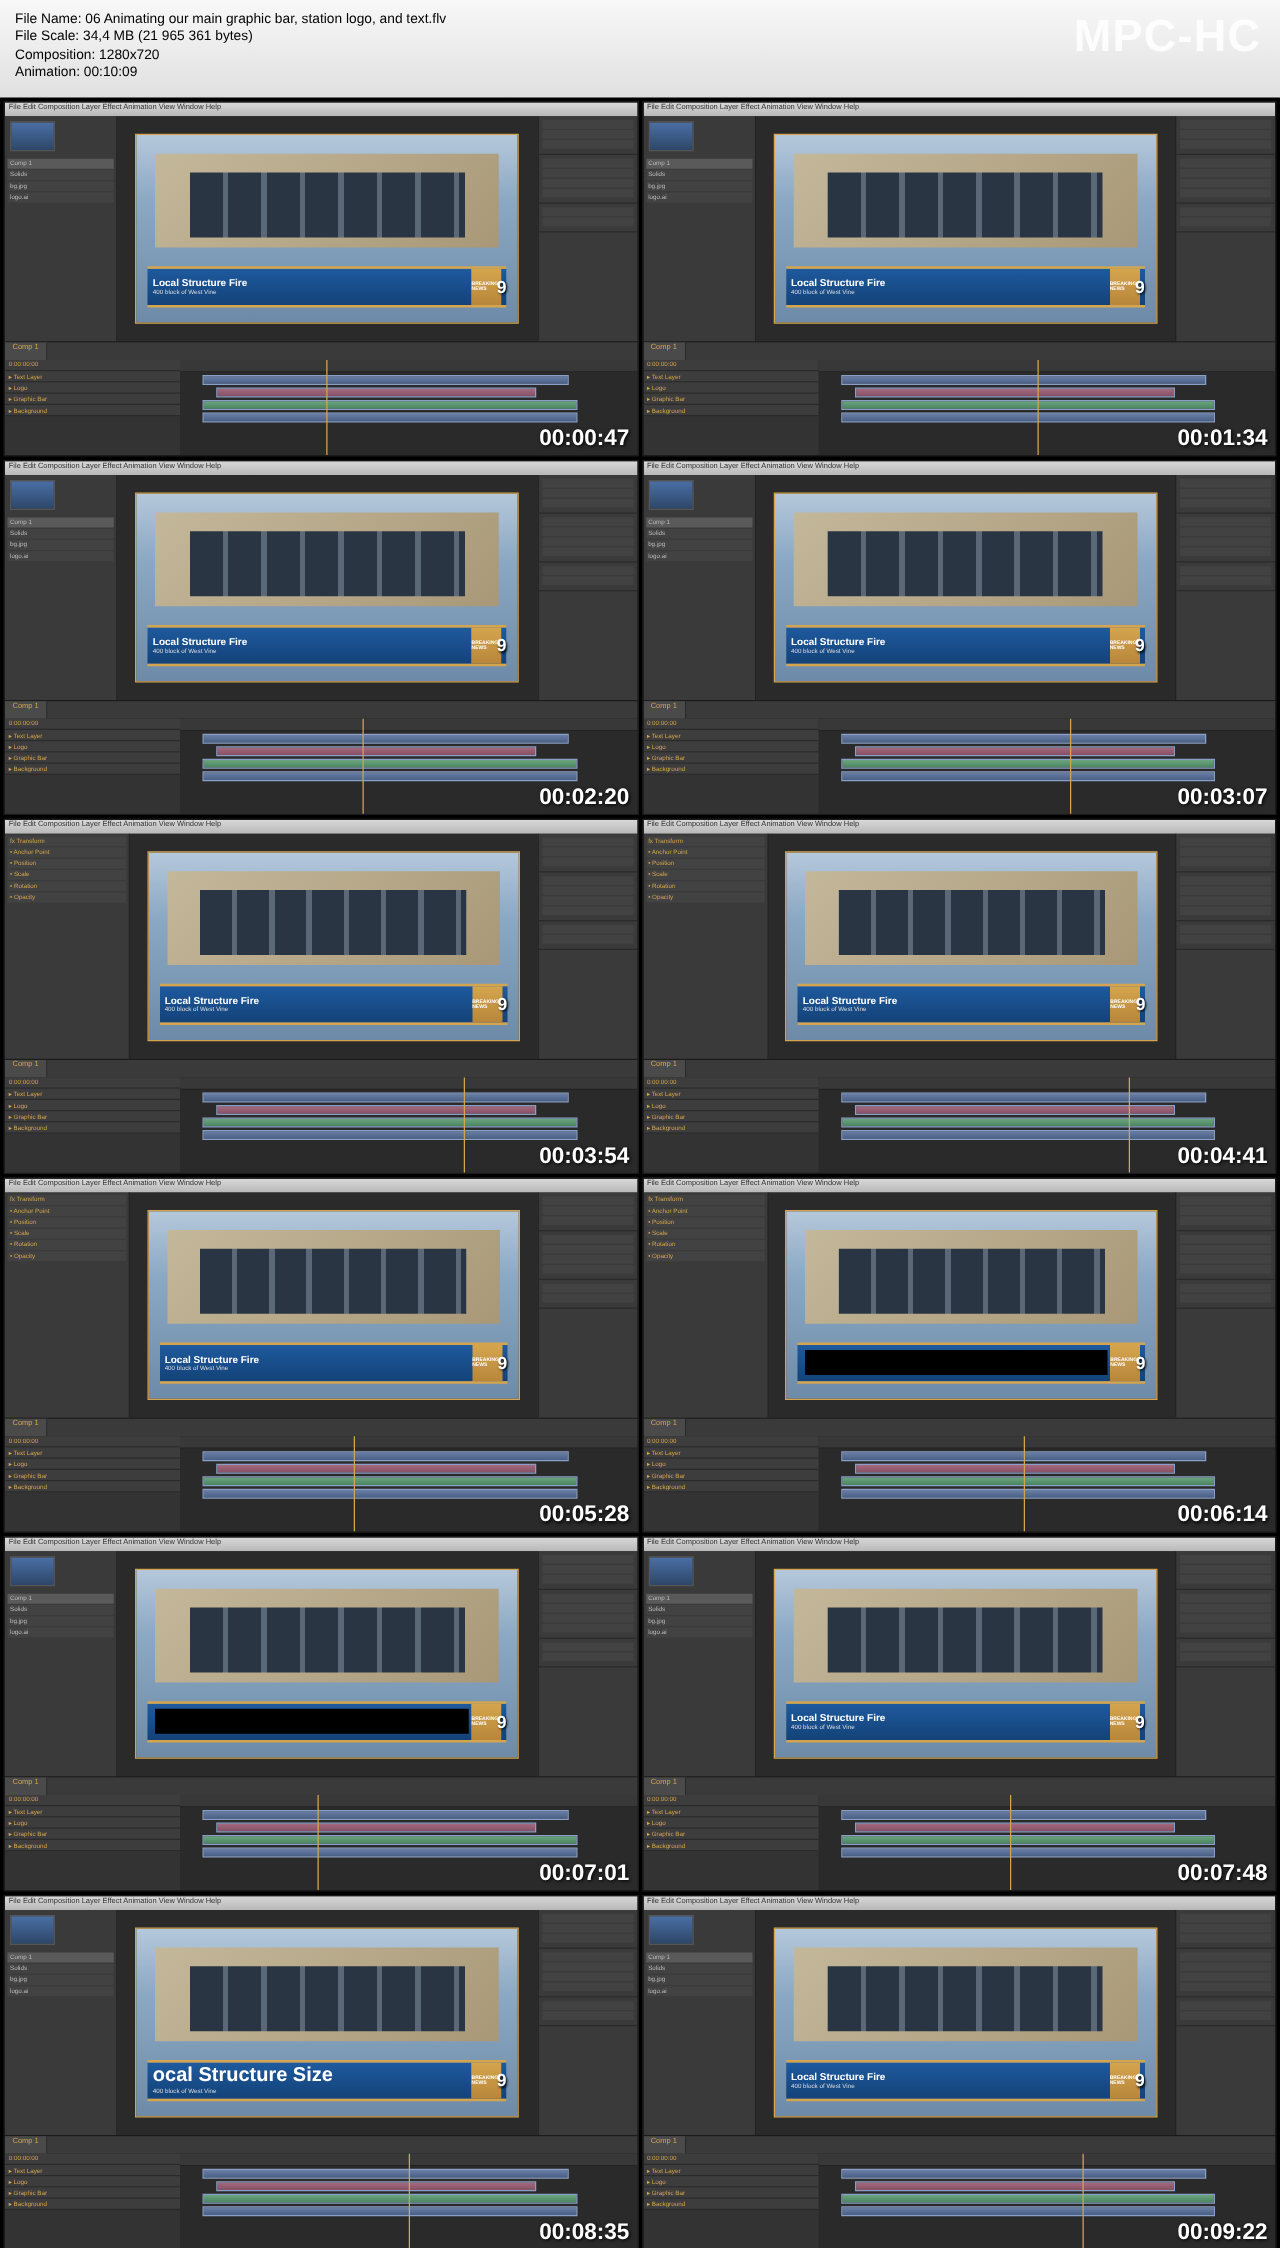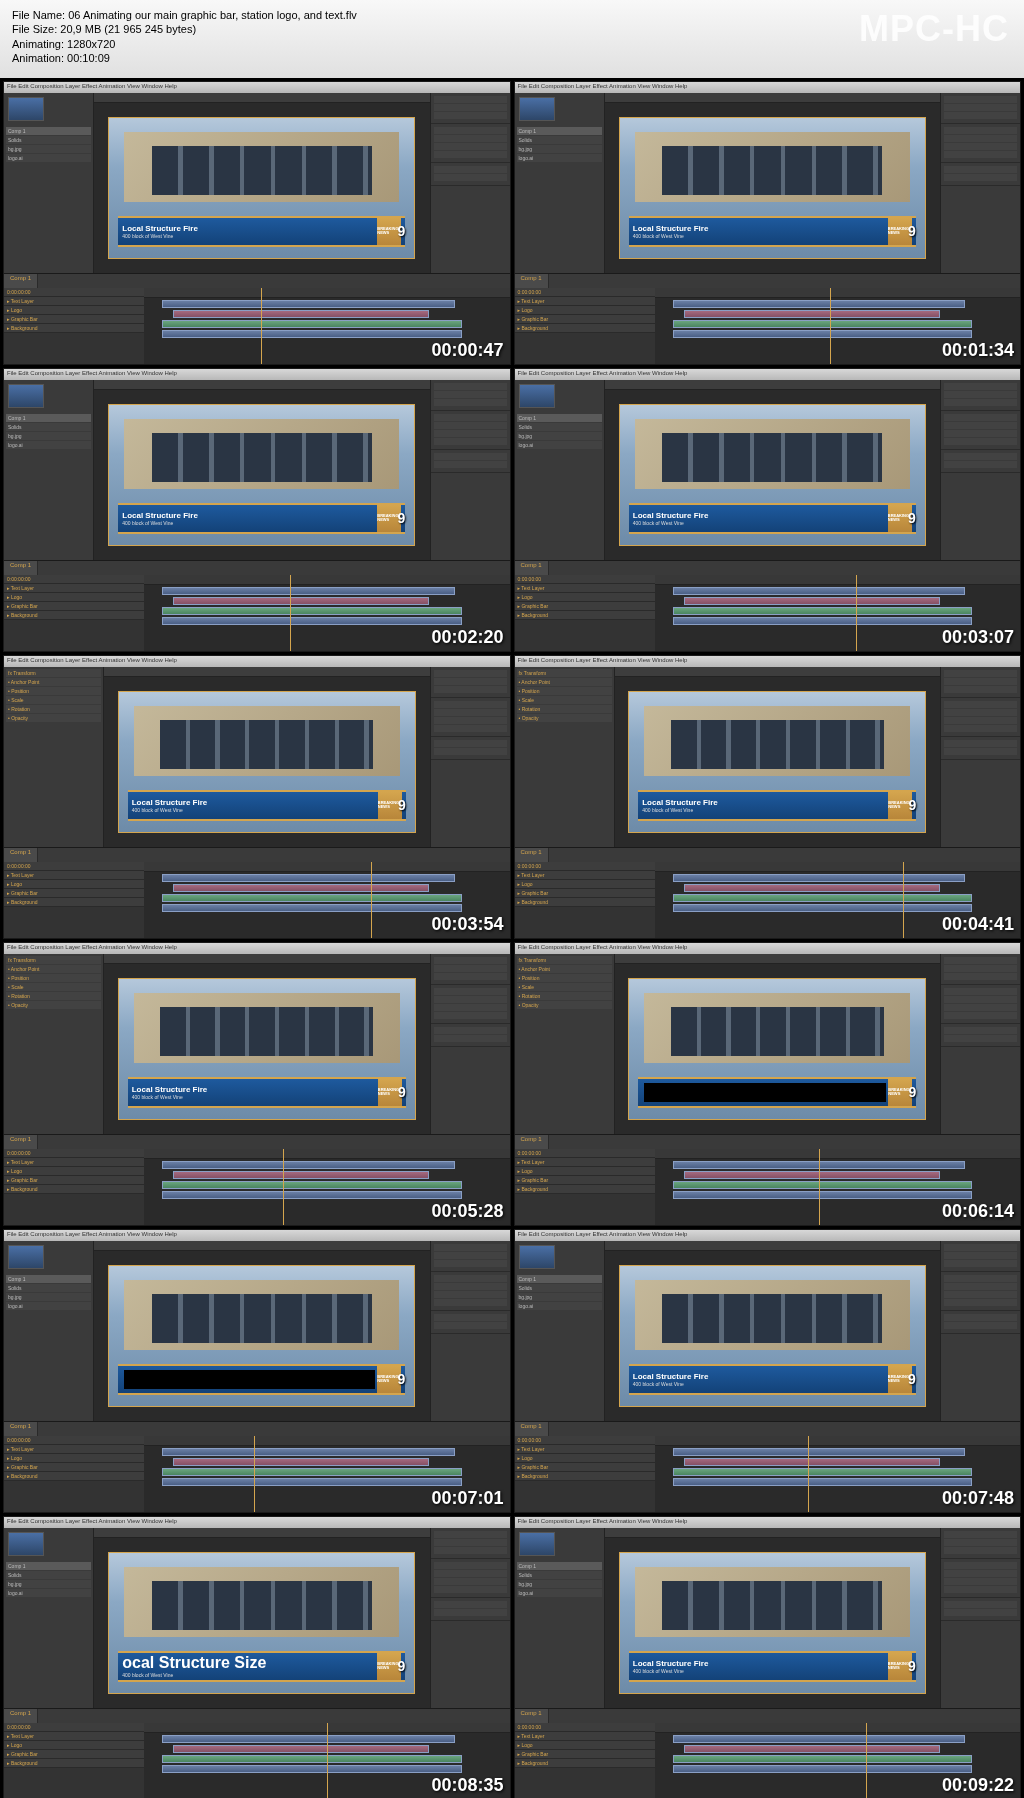--- a/index.html
+++ b/index.html
@@ -9,21 +9,21 @@
 .mpc-logo { position: absolute; right: 15px; top: 8px; font-size: 36px; font-weight: bold; color: rgba(255,255,255,0.85); letter-spacing: 1px; }
 .grid { display: grid; grid-template-columns: 1fr 1fr; gap: 3px; padding: 3px; background: #000; }
 .thumb { position: relative; background: #2b2b2b; height: 284px; overflow: hidden; border: 1px solid #1a1a1a; }
 .menubar { background: linear-gradient(to bottom, #d8d8d8, #b8b8b8); height: 11px; font-size: 6px; color: #333; padding: 1px 3px; }
 .ae-body { display: flex; height: 180px; }
 .left-panel { width: 90px; background: #3a3a3a; border-right: 1px solid #222; display: flex; flex-direction: column; }
 .project-thumb { width: 36px; height: 24px; background: linear-gradient(#4a6fa5, #2d4668); margin: 4px; border: 1px solid #555; }
 .project-list { flex: 1; padding: 2px; }
 .proj-row { height: 8px; background: #424242; margin-bottom: 1px; font-size: 5px; color: #bbb; padding: 0 2px; display: flex; align-items: center; }
 .proj-row.sel { background: #5a5a5a; }
-.center-panel { flex: 1; background: #2a2a2a; display: flex; flex-direction: column; }
+.center-panel { flex: 1; background: #2a2a2a; display: flex; flex-direction: row; }
 .viewer-header { height: 10px; background: #3d3d3d; border-bottom: 1px solid #222; }
 .viewer { flex: 1; display: flex; align-items: center; justify-content: center; padding: 6px; position: relative; }
 .preview-img { width: 95%; height: 90%; background: linear-gradient(to bottom, #b5c8db 0%, #8ba8c4 35%, #6d8ba8 100%); position: relative; border: 1px solid #d4a54e; overflow: hidden; }
 .building { position: absolute; top: 10%; left: 5%; right: 5%; height: 50%; background: linear-gradient(135deg, #c4b89a, #a89878); }
 .building::before { content: ''; position: absolute; top: 20%; left: 10%; right: 10%; bottom: 10%; background: repeating-linear-gradient(90deg, #2a3544 0, #2a3544 12%, #5a6878 12%, #5a6878 14%); }
 .lower-third { position: absolute; bottom: 8%; left: 3%; right: 3%; height: 22%; background: linear-gradient(to bottom, #1e5a9e, #134278); border-top: 2px solid #d4a54e; border-bottom: 2px solid #d4a54e; display: flex; align-items: center; padding: 0 4px; }
 .lt-text { color: #fff; font-size: 8px; font-weight: bold; flex: 1; }
 .lt-sub { color: #ddd; font-size: 5px; }
 .lt-text-col { flex: 1; }
 .badge { width: 24px; height: 100%; background: linear-gradient(#d4a54e, #b8863a); display: flex; align-items: center; justify-content: center; color: #fff; font-size: 5px; font-weight: bold; position: relative; }
@@ -47,22 +47,22 @@
 .preview-big .lt-text { font-size: 16px; }
 .thumb-effects .left-panel { width: 100px; }
 .effects-list .proj-row { color: #d4a54e; }
 </style>
 </head>
 <body>
 
 <div class="header">
   <div class="header-text">
     <span>File Name:</span> <span>06 Animating our main graphic bar, station logo, and text.flv</span><br>
-    <span>File Size:</span> <span>20,9 MB (21 965 245 bytes)</span><br>
-    <span>Animating:</span> <span>1280x720</span><br>
+    <span>File Scale:</span> <span>34,4 MB (21 965 361 bytes)</span><br>
+    <span>Composition:</span> <span>1280x720</span><br>
     <span>Animation:</span> <span>00:10:09</span>
   </div>
   <div class="mpc-logo">MPC-HC</div>
 </div>
 
 <div class="grid">
     <div class="thumb">
     <div class="menubar">File  Edit  Composition  Layer  Effect  Animation  View  Window  Help</div>
     <div class="ae-body">
       <div class="left-panel">

